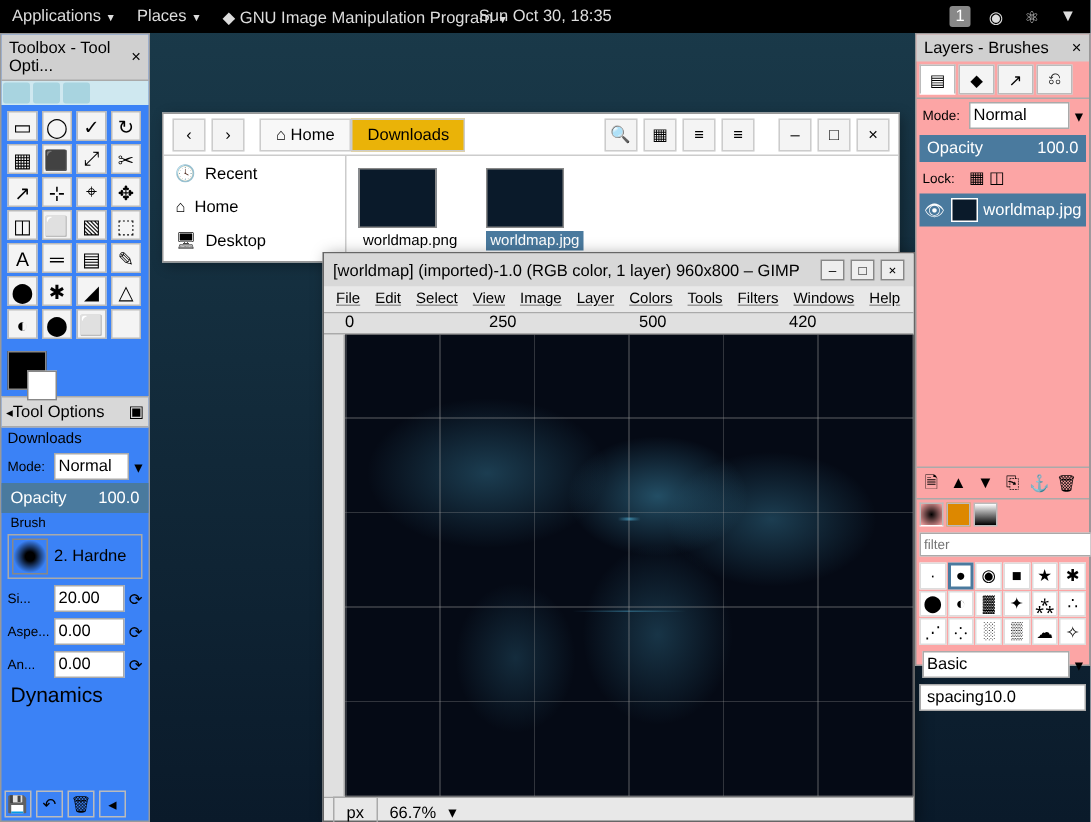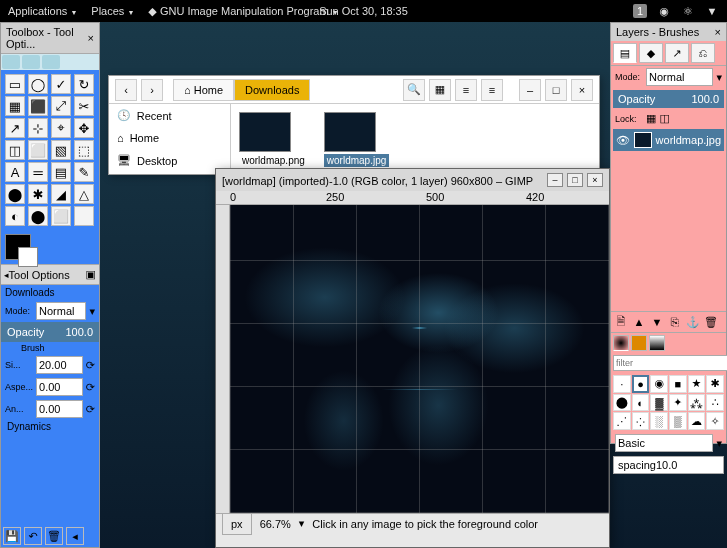--- a/index.html
+++ b/index.html
@@ -165,37 +165,41 @@
   <div style="padding:2px 4px;font-size:10px">Downloads</div>
   <div class="opt-row">
     <label>Mode:</label>
     <div class="fld">Normal</div>
       <span>▾</span>
   </div>
   <div class="opac">
     <span>Opacity</span>
     <span>100.0</span>
   </div>
-  <div style="padding:1px 20px;font-size:9px">Brush</div>
+  <div style="padding:1px 6px;font-size:9px">Brush</div>
+  <div class="brush-box">
+    <div class="brush-prev"></div>
+    <span>2. Hardne</span>
+  </div>
   <div class="opt-row">
       <label>Si...</label>
       <div class="fld">20.00</div>
       <span>⟳</span>
     </div>
   <div class="opt-row">
       <label>Aspe...</label>
       <div class="fld">0.00</div>
       <span>⟳</span>
     </div>
   <div class="opt-row">
       <label>An...</label>
       <div class="fld">0.00</div>
       <span>⟳</span>
     </div>
-  <div style="padding:1px 6px;font-size:10px">Dynamics</div>
+  <div style="padding:1px 6px;font-size:14px">Dynamics</div>
   <div class="bot-icons">
     <span>💾</span>
     <span>↶</span>
     <span>🗑</span>
     <span>◂</span>
   </div>
 </div>
 
 <div class="files">
   <div class="f-tb">
@@ -246,38 +250,50 @@
 
 <div class="gimp">
   <div class="gimp-title">
     <span>[worldmap] (imported)-1.0 (RGB color, 1 layer) 960x800 – GIMP</span>
     <div class="wbtns">
       <div class="wbtn">–</div>
       <div class="wbtn">□</div>
       <div class="wbtn">×</div>
     </div>
   </div>
+  <div class="gimp-menu" id="gmenu">
+      <span>File</span>
+      <span>Edit</span>
+      <span>Select</span>
+      <span>View</span>
+      <span>Image</span>
+      <span>Layer</span>
+      <span>Colors</span>
+      <span>Tools</span>
+      <span>Filters</span>
+      <span>Windows</span>
+      <span>Help</span>
+    </div>
   <div class="ruler-h">
     <span style="left:14px">0</span>
     <span style="left:110px">250</span>
     <span style="left:210px">500</span>
     <span style="left:310px">420</span>
   </div>
   <div class="canvas-wrap">
     <div class="ruler-v"></div>
     <div class="canvas">
       <div class="map"></div>
       <div class="grid-overlay"></div>
     </div>
   </div>
   <div class="gimp-status">
     <span class="unit">px</span>
     <span>66.7%</span>
       <span>▾</span>
-    <span>Click in any image to pick the foreground color</span>
   </div>
 </div>
 
 <div class="layers">
   <div class="lay-title">
     <span>Layers - Brushes</span>
     <span class="x">×</span>
   </div>
   <div class="lay-tabs">
     <div class="lay-tab act">▤</div>

